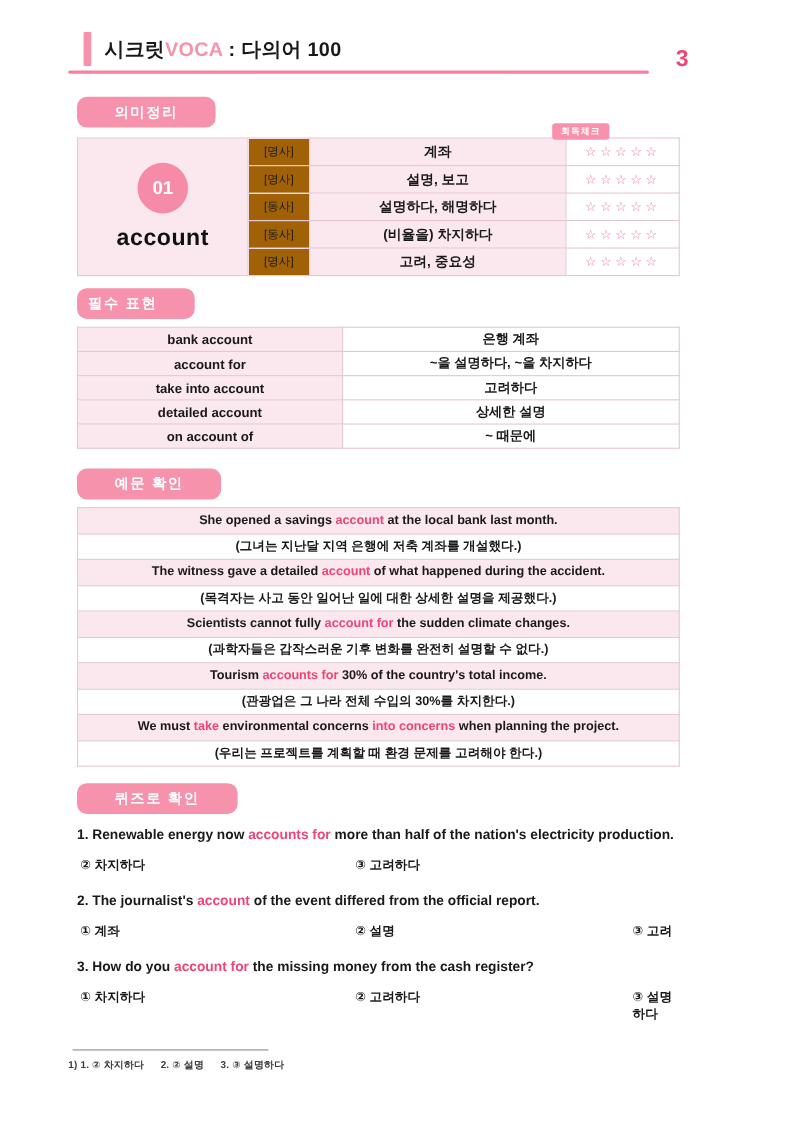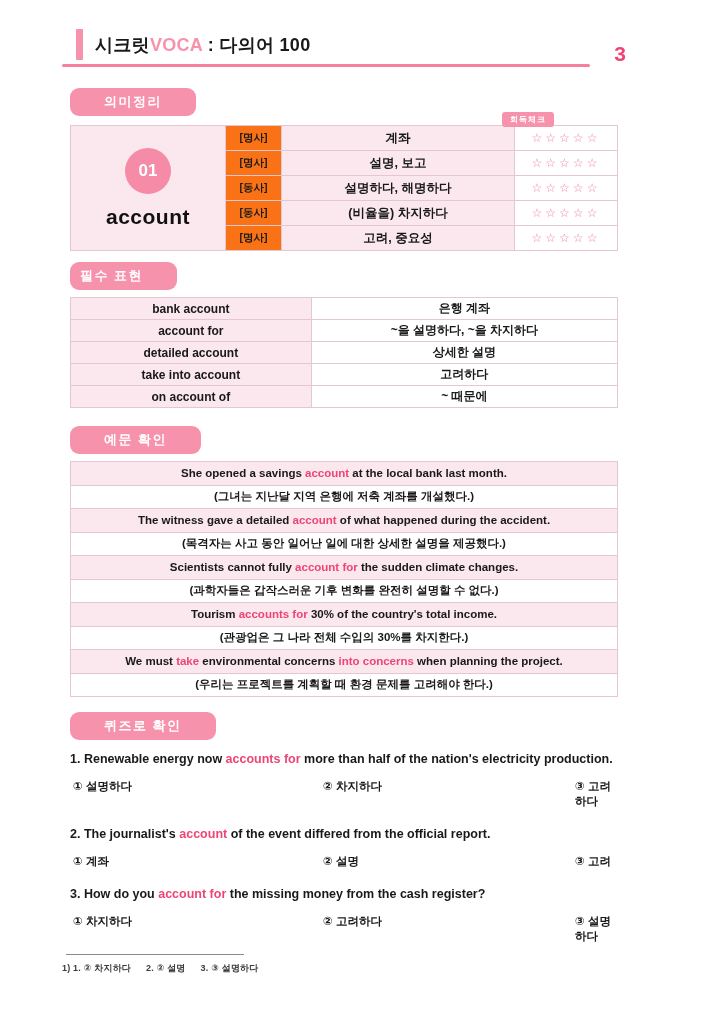--- a/index.html
+++ b/index.html
@@ -49,21 +49,21 @@
 
   .check-badge{
     position:absolute;right:64px;top:-13px;background:var(--pink);color:#fff;
     font-size:8px;font-weight:700;padding:2px 8px;border-radius:3px;letter-spacing:1px;
   }
 
   .word-cell{width:155px;background:var(--pink-bg);text-align:center;vertical-align:middle;}
   .num-circle{width:46px;height:46px;border-radius:50%;background:var(--circle);color:#fff;
     font-size:17px;font-weight:800;display:flex;align-items:center;justify-content:center;margin:0 auto 11px;}
   .headword{font-size:21px;font-weight:800;color:#111;letter-spacing:.5px;}
-  .pos-cell{width:56px;height:25px;background:#f97316;text-align:center;font-size:10.5px;font-weight:700;}
+  .pos-cell{width:56px;height:25px;background:#a16207;text-align:center;font-size:10.5px;font-weight:400;}
   .meaning-cell{background:var(--pink-bg);text-align:center;font-size:12.5px;font-weight:700;}
   .stars-cell{width:103px;background:#fff;text-align:center;color:var(--star);font-size:12px;letter-spacing:3px;}
 
   .expr-en{width:44%;height:22px;background:var(--pink-bg);text-align:center;font-size:12px;font-weight:700;}
   .expr-ko{background:#fff;text-align:center;font-size:12px;font-weight:700;}
 
   .ex-cell{height:23.5px;text-align:center;font-size:11.5px;font-weight:700;}
   .ex-en .ex-cell{background:var(--pink-bg);}
   .ex-ko .ex-cell{background:#fff;}
   .hl{color:var(--pink-deep);}
@@ -141,26 +141,26 @@
         <tbody id="expr-tbody">
             <tr>
               <td class="expr-en">bank account</td>
               <td class="expr-ko">은행 계좌</td>
             </tr>
             <tr>
               <td class="expr-en">account for</td>
               <td class="expr-ko">~을 설명하다, ~을 차지하다</td>
             </tr>
             <tr>
+              <td class="expr-en">take into account</td>
+              <td class="expr-ko">고려하다</td>
+            </tr>
+            <tr>
               <td class="expr-en">detailed account</td>
               <td class="expr-ko">상세한 설명</td>
-            </tr>
-            <tr>
-              <td class="expr-en">take into account</td>
-              <td class="expr-ko">고려하다</td>
             </tr>
             <tr>
               <td class="expr-en">on account of</td>
               <td class="expr-ko">~ 때문에</td>
             </tr>
           </tbody>
       </table>
     </div>
   </section>
 
@@ -203,21 +203,20 @@
       </table>
     </div>
   </section>
 
   <section class="sec4">
     <div class="badge">퀴즈로 확인</div>
     <div class="quiz-list" id="quiz-list">
         <div class="question-block">
           <div class="question-line"><span>1. Renewable energy now </span><span class="hl">accounts for</span><span> more than half of the nation's electricity production.</span></div>
           <div class="options-row">
-            <span>① 설명하다</span>
             <span>② 차지하다</span>
             <span>③ 고려하다</span>
           </div>
         </div>
         <div class="question-block">
           <div class="question-line"><span>2. The journalist's </span><span class="hl">account</span><span> of the event differed from the official report.</span></div>
           <div class="options-row">
             <span>① 계좌</span>
             <span>② 설명</span>
             <span>③ 고려</span>

